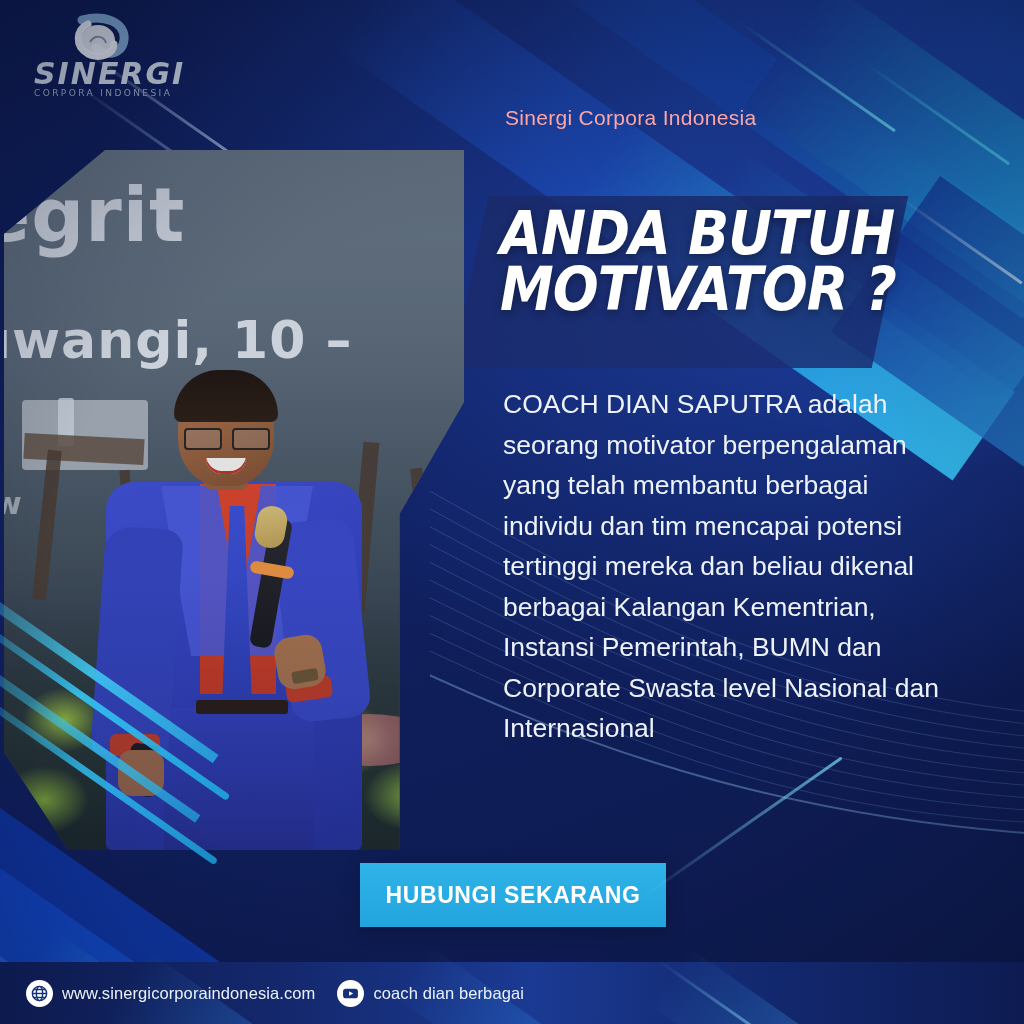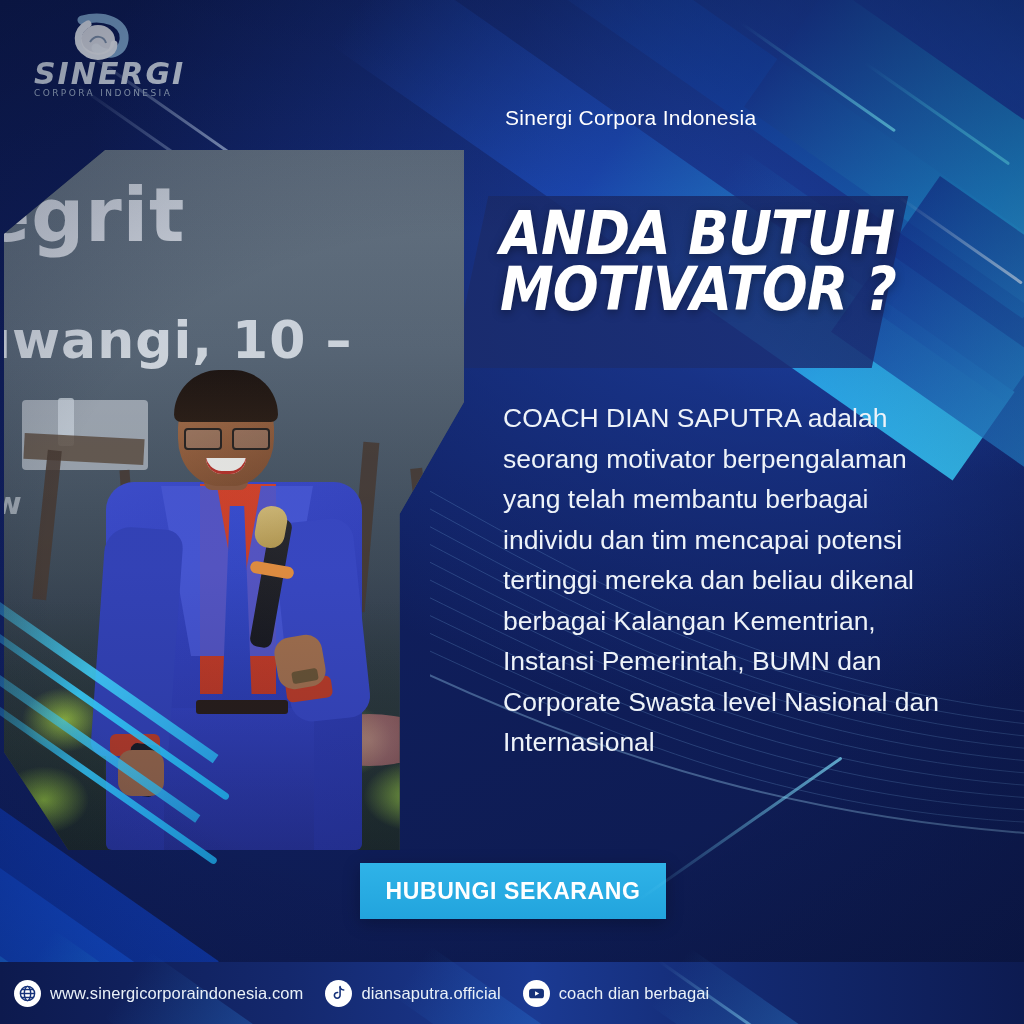--- a/index.html
+++ b/index.html
@@ -155,53 +155,53 @@
     background:linear-gradient(90deg,rgba(60,205,248,0) 0%,#2fbef2 50%,#1b9ed8 100%);opacity:.85;}
 
   
   .logo{position:absolute;left:18px;top:12px;width:170px;height:92px;}
   .logo-txt{position:absolute;left:16px;top:44px;font-size:30px;font-weight:700;font-style:italic;
     letter-spacing:2px;color:#cfd9e6;font-family:"DejaVu Sans", sans-serif;}
   .logo-sub{position:absolute;left:16px;top:76px;font-size:9px;letter-spacing:2.4px;color:#9fb0c6;
     font-family:"DejaVu Sans", sans-serif;}
 
   
-  .brandline{position:absolute;left:505px;top:106px;font-size:21px;color:#ffffff;letter-spacing:.3px;}
+  .brandline{position:absolute;left:505px;top:106px;font-size:21px;color:#fca5a5;letter-spacing:.3px;}
   .headline{position:absolute;left:500px;top:206px;width:440px;
     font-size:60px;line-height:.93;font-weight:700;font-style:italic;color:#ffffff;
     letter-spacing:-1px;font-family:"DejaVu Sans", sans-serif;
     transform:scaleX(.9);transform-origin:left top;
     text-shadow:0 3px 10px rgba(0,0,0,.35);}
   .headline span{display:block;}
-  .para{position:absolute;left:503px;top:398px;width:452px;font-size:26.5px;line-height:40.5px;
+  .para{position:absolute;left:503px;top:384px;width:452px;font-size:26.5px;line-height:40.5px;
     color:#eef3f9;font-weight:400;}
 
   
-  .cta{position:absolute;left:360px;top:863px;width:306px;height:56px;
+  .cta{position:absolute;left:360px;top:863px;width:306px;height:64px;
     background:linear-gradient(180deg,#2fb3e8 0%,#22a4dd 100%);
     display:flex;align-items:center;justify-content:center;
     color:#ffffff;font-size:23px;font-weight:700;letter-spacing:.6px;
     box-shadow:0 4px 16px rgba(0,0,0,.25);cursor:pointer;border:none;}
 
   
   .footer{position:absolute;left:0;bottom:0;width:1024px;height:62px;
     background:linear-gradient(90deg,#0e1c52 0%,#13276e 30%,#1a3punch 0%,#17306f 55%,#0f2258 100%);
     display:flex;align-items:center;}
   .footer-bg{position:absolute;inset:0;
     background:linear-gradient(90deg,#0d1a4e 0%,#14286d 28%,#1b3a93 52%,#132a72 72%,#0d1b51 100%);}
   .f-stripe{position:absolute;transform-origin:0 0;}
   .fs1{left:150px;top:-10px;width:220px;height:80px;transform:rotate(35deg);
     background:linear-gradient(90deg,rgba(30,90,200,0) 0%,rgba(45,130,220,.55) 100%);}
   .fs2{left:430px;top:-16px;width:180px;height:62px;transform:rotate(35deg);
     background:linear-gradient(90deg,rgba(30,90,200,0) 0%,rgba(40,120,215,.45) 100%);}
   .fs3{left:690px;top:-14px;width:210px;height:70px;transform:rotate(35deg);
     background:linear-gradient(90deg,rgba(30,90,200,0) 0%,rgba(55,150,230,.5) 100%);}
   .fline{position:absolute;left:660px;top:-2px;width:230px;height:3px;transform:rotate(35deg);transform-origin:0 0;
     background:linear-gradient(90deg,rgba(150,220,250,0) 0%,#8fe2fb 100%);}
-  .f-items{position:relative;display:flex;align-items:center;gap:22px;padding-left:14px;width:100%;}
+  .f-items{position:relative;display:flex;align-items:center;gap:22px;padding-left:26px;width:100%;}
   .f-item{display:flex;align-items:center;gap:9px;}
   .f-ico{width:27px;height:27px;border-radius:50%;background:#ffffff;color:#15317a;
     display:flex;align-items:center;justify-content:center;flex:0 0 auto;}
   .f-ico svg{display:block;}
   .f-txt{color:#eaf1f8;font-size:16.5px;letter-spacing:.1px;white-space:nowrap;}
 </style>
 </head>
 <body>
 
 <div class="poster">
@@ -333,29 +333,20 @@
               <ellipse cx="12" cy="12" rx="4" ry="9"></ellipse>
             <line x1="3" y1="12" x2="21" y2="12"></line>
               <line x1="4.5" y1="7" x2="19.5" y2="7"></line>
             <line x1="4.5" y1="17" x2="19.5" y2="17"></line>
           </svg>
         </span>
         <span class="f-txt">www.sinergicorporaindonesia.com</span>
       </div>
 
 
-      <div class="f-item">
-        <span class="f-ico">
-          <svg width="19" height="19" viewBox="0 0 24 24" fill="none" stroke="#15317a" stroke-width="2">
-            <path d="M14 3.2 v11.1 a3.6 3.6 0 1 1 -3.1 -3.57" stroke-linecap="round"></path>
-            <path d="M14 4.4 c0.9 2.1 2.6 3.1 4.6 3.2" stroke-linecap="round"></path>
-          </svg>
-        </span>
-        <span class="f-txt">diansaputra.official</span>
-      </div>
 
       <div class="f-item">
         <span class="f-ico">
           <svg width="19" height="19" viewBox="0 0 24 24">
             <rect x="2.6" y="6" width="18.8" height="12" rx="3.6" fill="#15317a"></rect>
             <path d="M10.2 9.3 L15.4 12 L10.2 14.7 Z" fill="#ffffff"></path>
           </svg>
         </span>
         <span class="f-txt">coach dian berbagai</span>
       </div>

